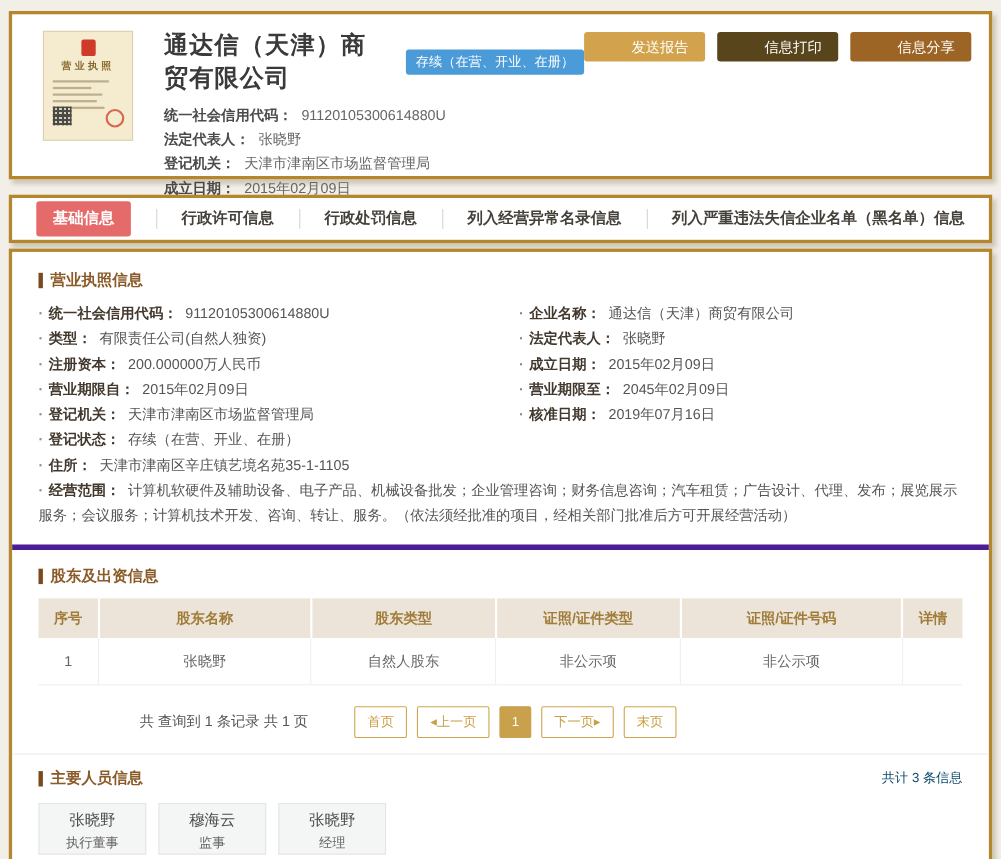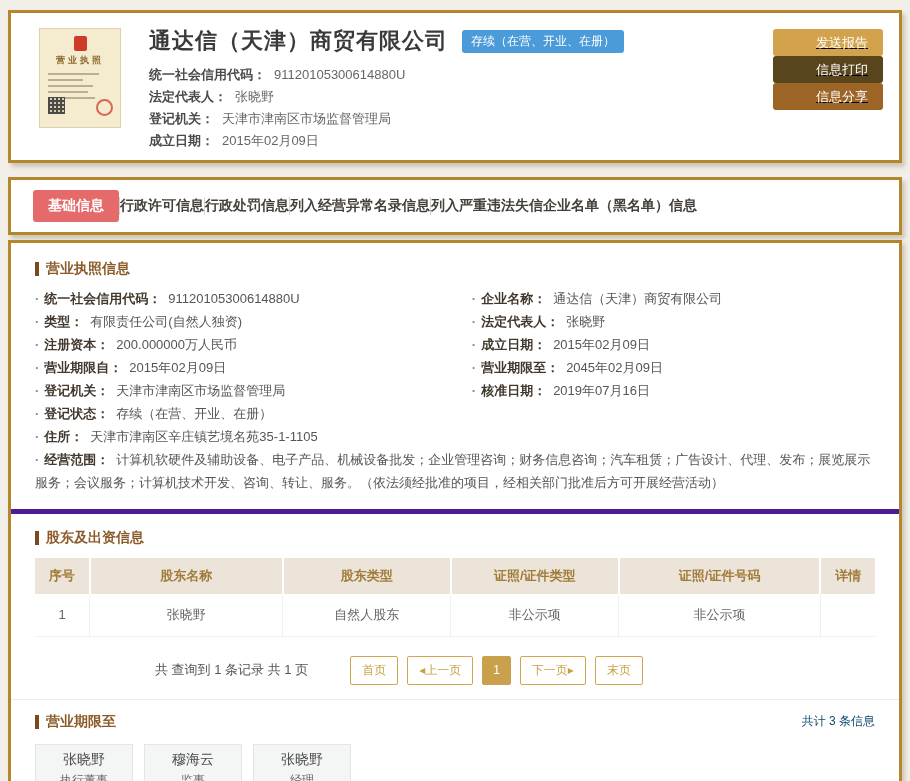--- a/index.html
+++ b/index.html
@@ -35,30 +35,30 @@
   .stamp { width: 17px; height: 17px; border: 2px solid rgba(206,59,40,.75); border-radius: 50%;
     position: absolute; right: 7px; bottom: 11px; }
 
   .header-info { flex: 1 1 auto; padding-top: 0; }
   .title-row { display: flex; align-items: center; gap: 14px; margin-bottom: 8px; }
   .company-title { font-size: 22px; font-weight: bold; color: #3a3a3a; letter-spacing: 1px; }
   .status-badge { background: #4a9bd8; color: #fff; font-size: 12px; padding: 3px 9px; border-radius: 3px; white-space: nowrap; }
   .hfield { font-size: 13px; line-height: 22px; color: #666; }
   .hfield .lbl { font-weight: bold; color: #4a4a4a; margin-right: 8px; }
 
-  .header-buttons { display: flex; flex-direction: column; flex: 0 0 110px; padding-top: 3px; text-decoration: underline; }
+  .header-buttons { display: flex; flex-direction: row; gap: 11px; flex: 0 0 110px; padding-top: 3px; }
   .hbtn { width: 110px; height: 27px; border: none; border-radius: 3px; color: #fff;
     font-size: 13px; text-align: right; padding-right: 15px; cursor: pointer; font-family: inherit; }
   .hbtn.send  { background: #d2a24c; }
   .hbtn.share { background: #9c6526; }
   .hbtn.print { background: #59451c; }
 
   
-  .tab-card { margin-top: 14px; height: 58px; display: flex; align-items: center;
-    justify-content: flex-start; padding: 0 22px; }
+  .tab-card { margin-top: 14px; height: 44px; display: flex; align-items: center;
+    justify-content: space-between; padding: 0 22px; }
   .tab { font-size: 14px; font-weight: 600; color: #45403a; cursor: pointer; white-space: nowrap; }
   .tab.active { background: #e56b6b; color: #fff; padding: 7px 15px; border-radius: 3px; }
   .tab-sep { width: 1px; height: 18px; background: #d5d5d5; }
 
   
   .main-card { margin-top: 5px; height: 612px; padding: 17px 0 0; overflow: hidden; }
   .section { padding: 0 24px; }
   .section-title { font-size: 14px; font-weight: bold; color: #8a5a28; display: flex; align-items: center; }
   .section-title::before { content: ""; width: 4px; height: 14px; background: #7a4a1e; margin-right: 7px; }
 
@@ -75,21 +75,21 @@
   table { width: 100%; border-collapse: collapse; margin-top: 11px; }
   thead th { background: #ece4d8; color: #a07c3a; font-weight: bold; font-size: 13px;
     height: 36px; border-right: 2px solid #fff; }
   thead th:last-child { border-right: none; }
   tbody td { height: 42px; text-align: center; color: #666; font-size: 13px;
     background: #fff; border: 1px solid #efefef; border-top: none; }
   tbody tr td:first-child { border-left: none; }
   tbody tr td:last-child { border-right: none; }
 
   .pager { display: flex; align-items: center; margin: 19px 0 4px; }
-  .pager-summary { font-size: 13px; color: #555; margin-left: 120px; }
+  .pager-summary { font-size: 13px; color: #555; margin-left: 92px; }
   .pager-buttons { display: flex; gap: 9px; margin-left: 42px; }
   .pbtn { border: 1px solid #d0a64f; color: #c99f44; background: #fff; font-size: 12px;
     padding: 5px 11px; border-radius: 2px; cursor: pointer; font-family: inherit; white-space: nowrap; }
   .pbtn.current { background: #c9a04c; color: #fff; border-color: #c9a04c; padding: 5px 10px; }
 
   .pe-section { margin-top: 14px; border-top: 1px solid #ececec; padding-top: 13px; }
   .psec-head { display: flex; justify-content: space-between; align-items: center; }
   .count { font-size: 12px; color: #0c4a6e; }
   .members { display: flex; gap: 11px; margin-top: 13px; }
   .member { width: 98px; height: 47px; background: #f4f6f5; border: 1px solid #e3e6e5;
@@ -230,21 +230,21 @@
         <button class="pbtn">◂上一页</button>
         <button class="pbtn current">1</button>
         <button class="pbtn">下一页▸</button>
         <button class="pbtn">末页</button>
       </div>
     </div>
   </div>
 
   <div class="section pe-section">
     <div class="psec-head">
-      <div class="section-title">营业期限至</div>
+      <div class="section-title">主要人员信息</div>
       <span class="count">共计 3 条信息</span>
     </div>
     <div class="members">
       <div class="member">
         <div class="name">张晓野</div>
         <div class="role">执行董事</div>
       </div>
       <div class="member">
         <div class="name">穆海云</div>
         <div class="role">监事</div>

